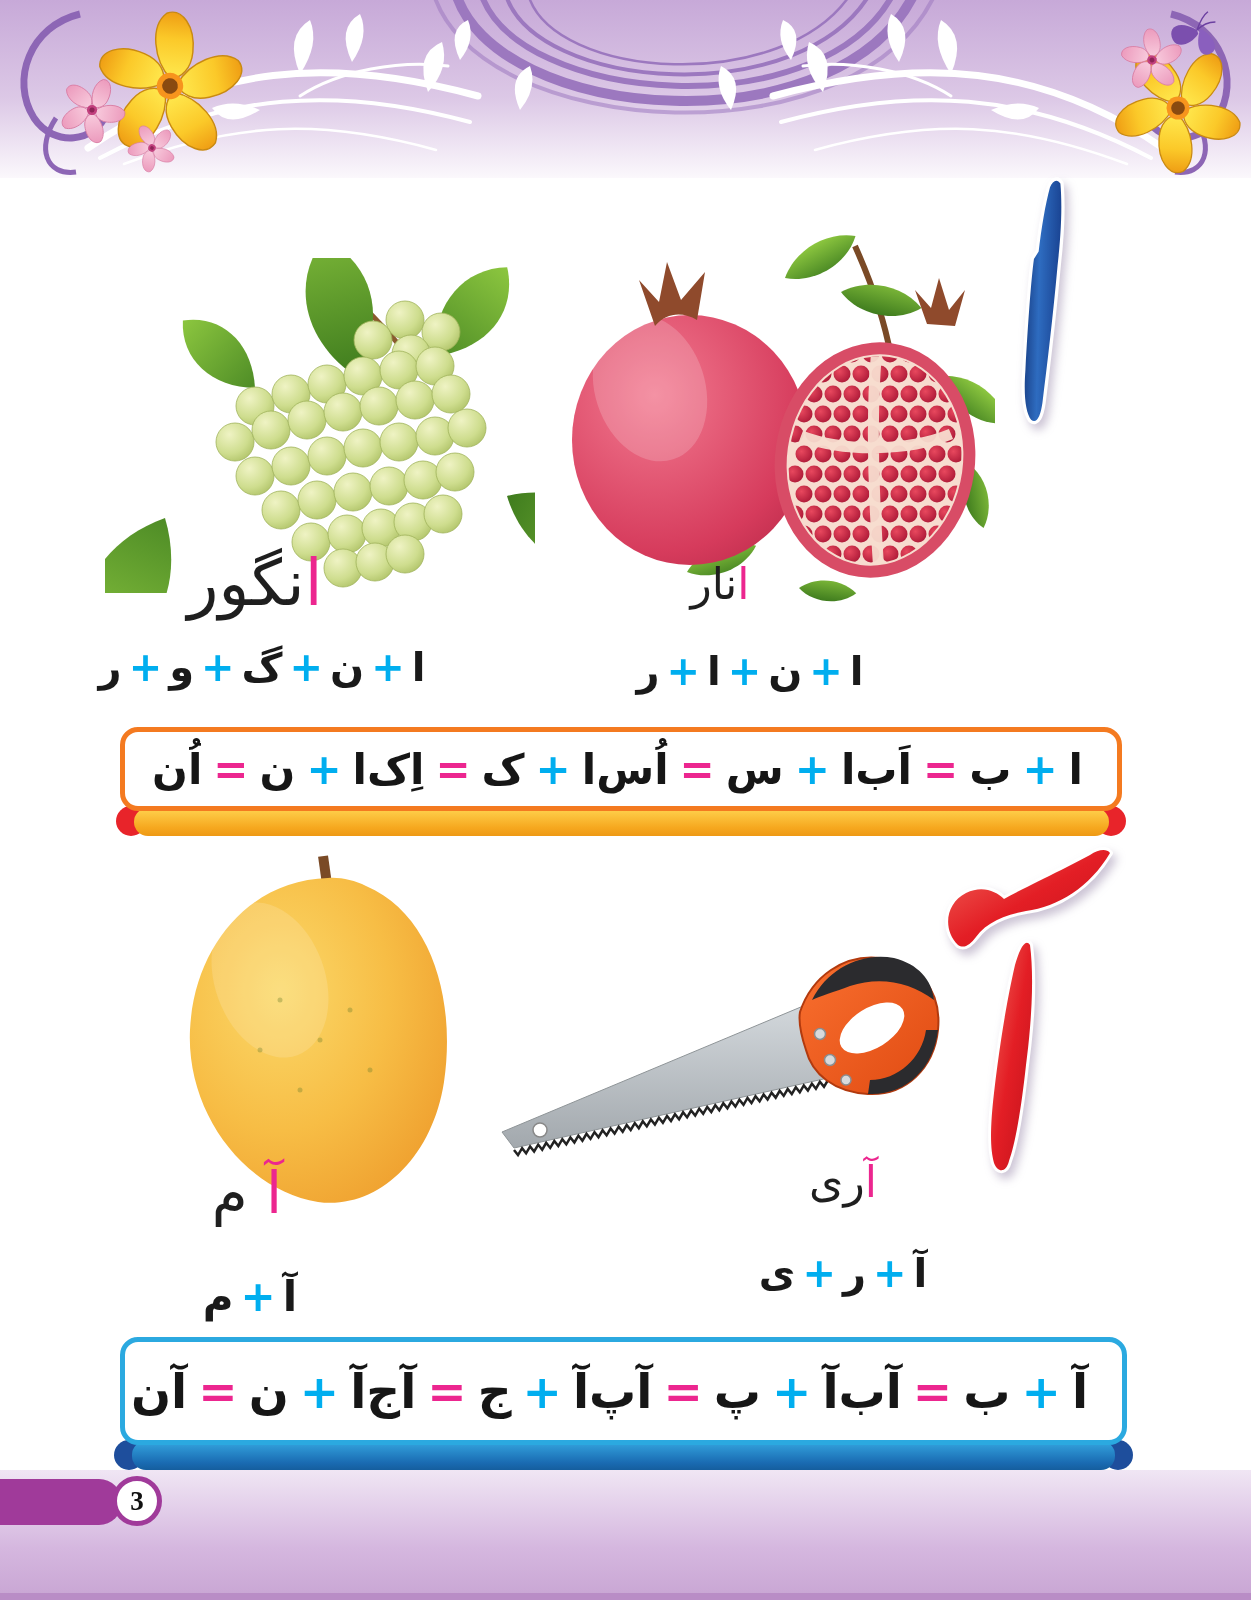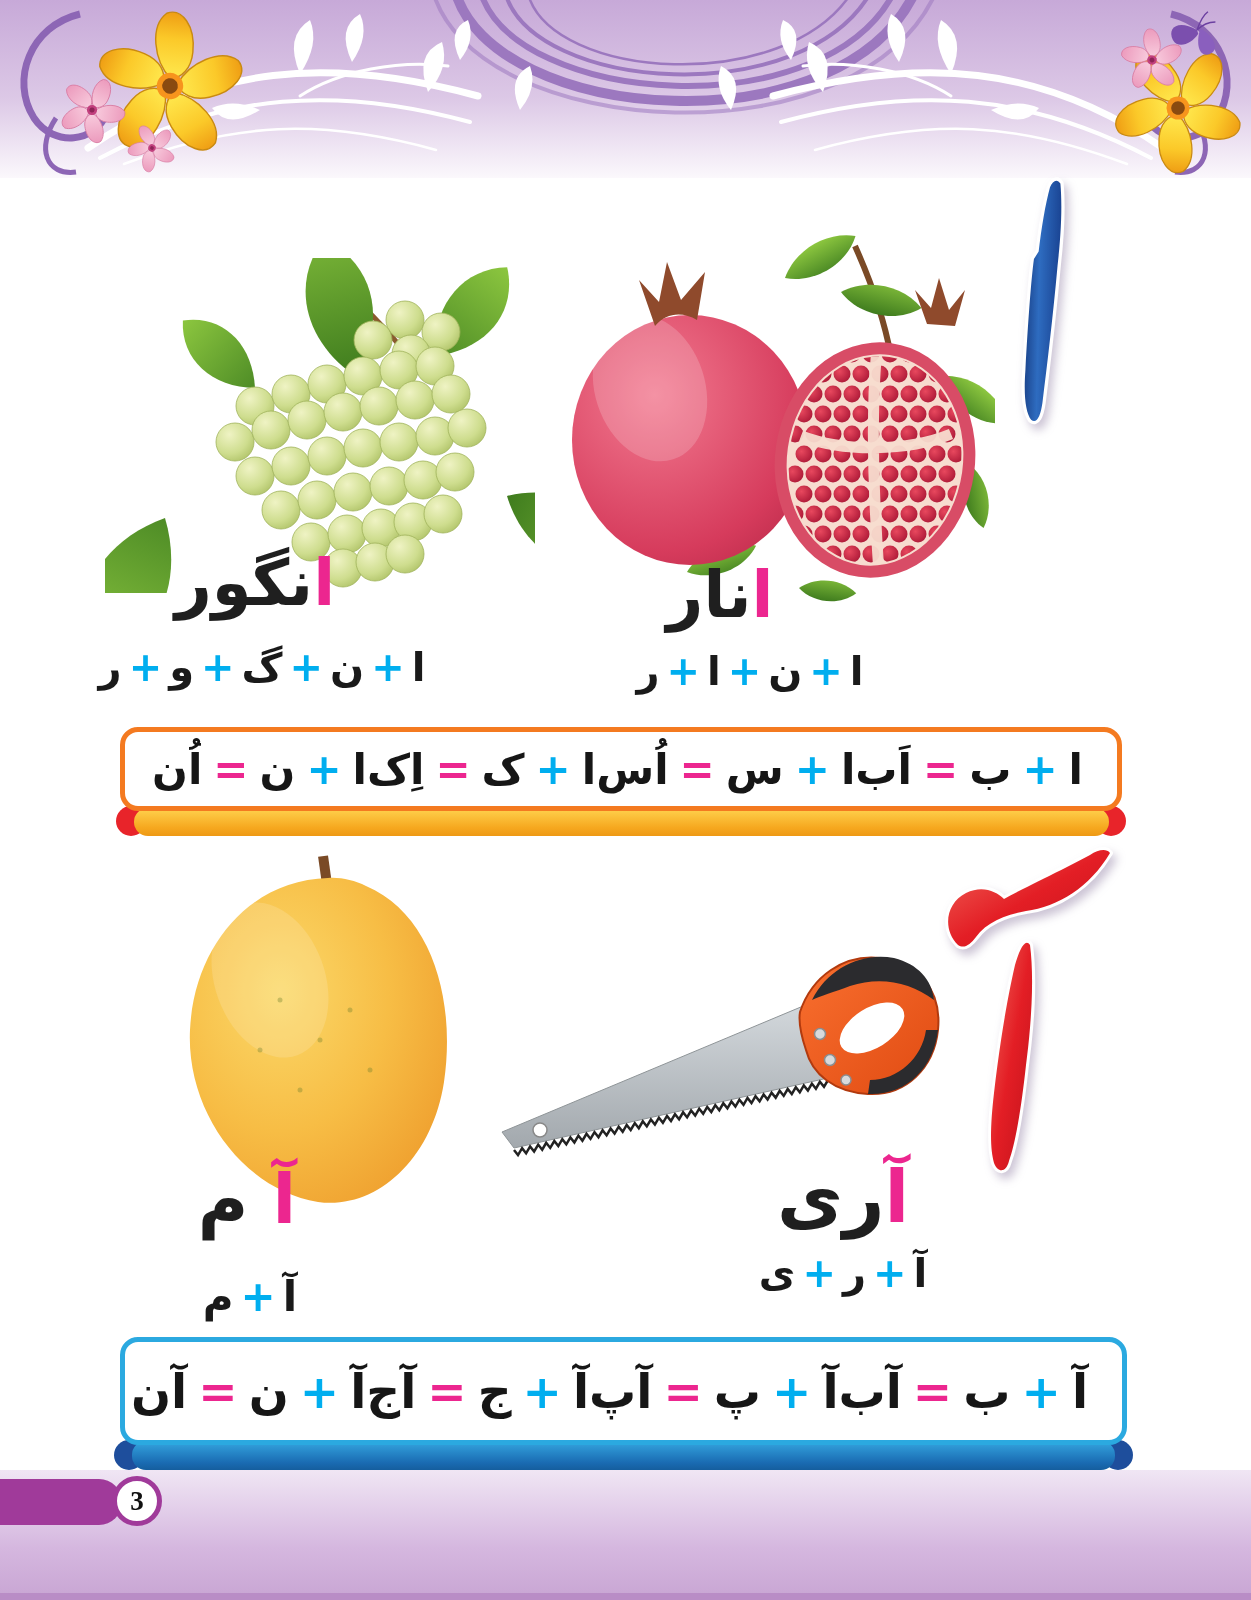--- a/index.html
+++ b/index.html
@@ -1,21 +1,21 @@
 <!DOCTYPE html>
 <html><head>
 <meta charset="utf-8">
 <style>
   html,body{margin:0;padding:0;background:#ffffff;}
   .page{position:relative;width:1251px;height:1600px;background:#ffffff;overflow:hidden;
         font-family:"DejaVu Sans",sans-serif;}
   .abs{position:absolute;}
 
   
-  .word{position:absolute;font-weight:bold;color:#1f1f1f;direction:rtl;text-align:center;line-height:1.1;}
+  .word{position:absolute;font-weight:normal;color:#1f1f1f;direction:rtl;text-align:center;line-height:1.1;}
   .word .ini{color:#EC268F;}
   .bd{position:absolute;display:flex;direction:rtl;justify-content:center;align-items:center;
       font-weight:bold;color:#1a1a1a;}
   .bd .plus{color:#00AEEF;margin:0 7px;}
 
   
   .eqbox{position:absolute;background:#ffffff;display:flex;align-items:center;
          justify-content:space-between;direction:rtl;padding:0 34px;box-sizing:border-box;z-index:3;}
   .box1{left:120px;top:727px;width:1002px;height:84px;border:5px solid #F47A20;border-radius:18px;font-size:42px;}
   .box2{left:120px;top:1337px;width:1007px;height:108px;border:5px solid #2BA9E0;border-radius:18px;font-size:47px;}
@@ -387,21 +387,21 @@
       <span class="plus">+</span>
     <span>ن</span>
       <span class="plus">+</span>
     <span>گ</span>
       <span class="plus">+</span>
     <span>و</span>
       <span class="plus">+</span>
     <span>ر</span>
   </div>
 
-  <div class="word" style="left:630px;top:560px;width:180px;font-size:64px">
+  <div class="word" style="left:630px;top:560px;width:180px;font-size:44px">
     <span class="ini">ا</span><span class="rest">نار</span>
   </div>
   <div class="bd" style="left:630px;top:648px;width:240px;font-size:40px">
     <span>ا</span>
       <span class="plus">+</span>
     <span>ن</span>
       <span class="plus">+</span>
     <span>ا</span>
       <span class="plus">+</span>
     <span>ر</span>
@@ -499,30 +499,30 @@
       <path d="M456,88 C452,126 424,154 386,152 L388,138 C416,138 440,116 444,88 Z" fill="#2B2B2E"></path>
       <ellipse cx="390" cy="86" rx="36" ry="20" fill="#FFFFFF" transform="rotate(-32 390 86)"></ellipse>
       <g fill="#D8DADC" stroke="#8A8D90" stroke-width="1.5">
         <circle cx="338" cy="92" r="5.5"></circle>
           <circle cx="348" cy="118" r="5.5"></circle>
           <circle cx="364" cy="138" r="5"></circle>
       </g>
     </g>
   </svg>
 
-  <div class="word" style="left:172px;top:1162px;width:150px;font-size:69px">
+  <div class="word" style="left:172px;top:1162px;width:150px;font-size:58px">
     <span class="ini">آ</span> <span class="rest">م</span>
   </div>
   <div class="bd" style="left:185px;top:1272px;width:130px;font-size:42px">
     <span>آ</span>
       <span class="plus">+</span>
     <span>م</span>
   </div>
 
-  <div class="word" style="left:758px;top:1158px;width:170px;font-size:72px">
+  <div class="word" style="left:758px;top:1158px;width:170px;font-size:44px">
     <span class="ini">آ</span><span class="rest">ری</span>
   </div>
   <div class="bd" style="left:743px;top:1250px;width:200px;font-size:40px">
     <span>آ</span>
       <span class="plus">+</span>
     <span>ر</span>
       <span class="plus">+</span>
     <span>ی</span>
   </div>
 

